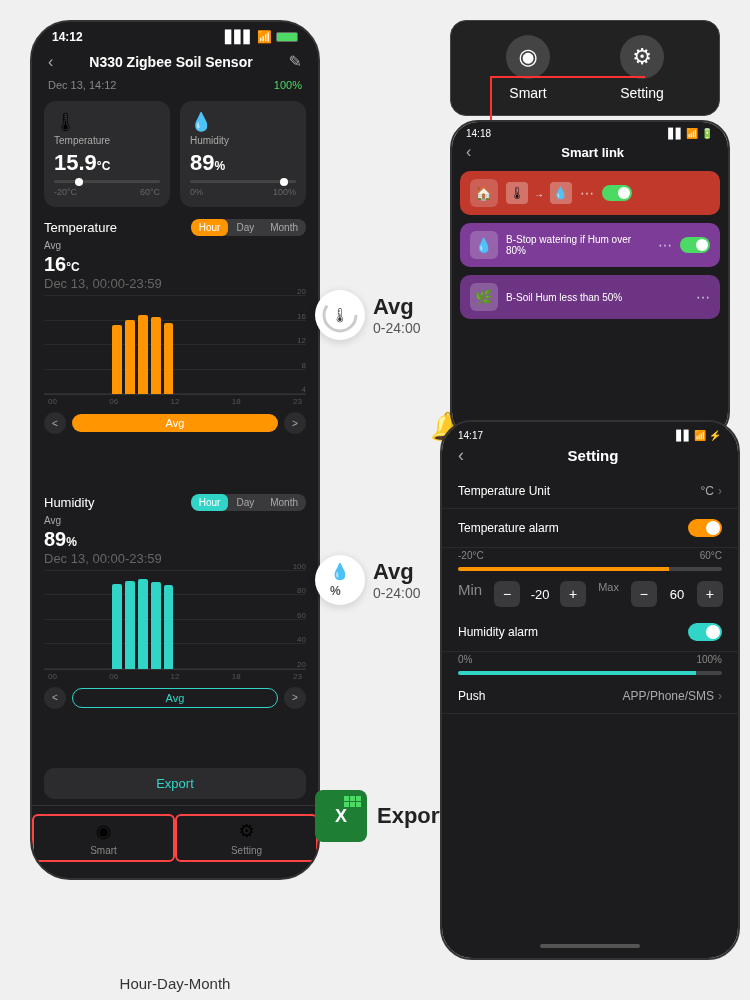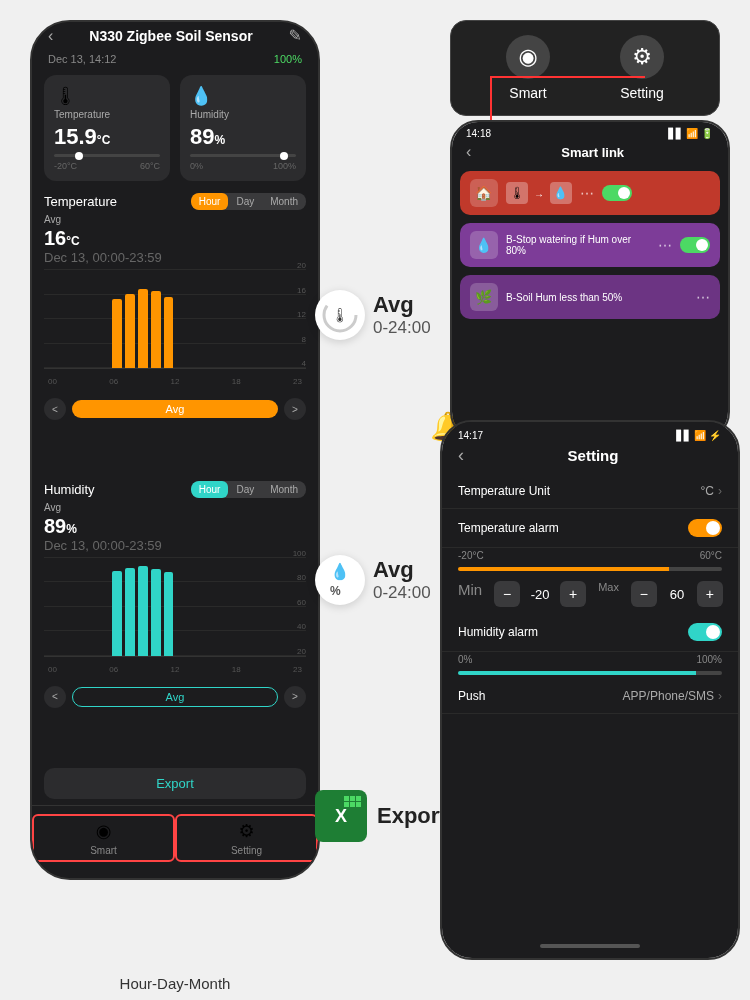--- a/index.html
+++ b/index.html
@@ -241,21 +241,21 @@
       border-radius: 2px 2px 0 0;
       position: relative;
       z-index: 1;
     }
     .bar-teal {
       background: #30d5c8;
     }
     .chart-labels {
       display: flex;
       justify-content: space-between;
-      padding: 8px 4px;
+      padding: 2px 4px;
       font-size: 8px;
       color: #555;
       align-items: flex-end;
     }
     .chart-nav {
       display: flex;
       align-items: center;
       gap: 6px;
       margin-top: 4px;
     }
@@ -612,35 +612,43 @@
       justify-content: center;
       font-size: 22px;
       box-shadow: 0 2px 8px rgba(0,0,0,0.15);
     }
     .annotation-text {
       font-size: 22px;
       font-weight: 700;
       color: #222;
     }
     .annotation-sub {
-      font-size: 17px;
+      font-size: 14px;
       color: #555;
     }
     .excel-label {
       font-size: 22px;
       font-weight: 700;
       color: #222;
     }
   </style>
 </head>
 <body>
 
 <div class="left-phone">
   <div class="phone-screen">
 
+    <div class="status-bar">
+      <span>14:12</span>
+      <div class="status-right">
+        <span>▋▋▋</span>
+        <span>📶</span>
+        <span class="battery-bar"></span>
+      </div>
+    </div>
 
     <div class="nav-bar">
       <span class="nav-icon">‹</span>
       <span class="nav-title">N330 Zigbee Soil Sensor</span>
       <span class="nav-icon">✎</span>
     </div>
 
     <div class="date-row">
       <span>Dec 13, 14:12</span>
       <span class="battery-label">100%</span>

